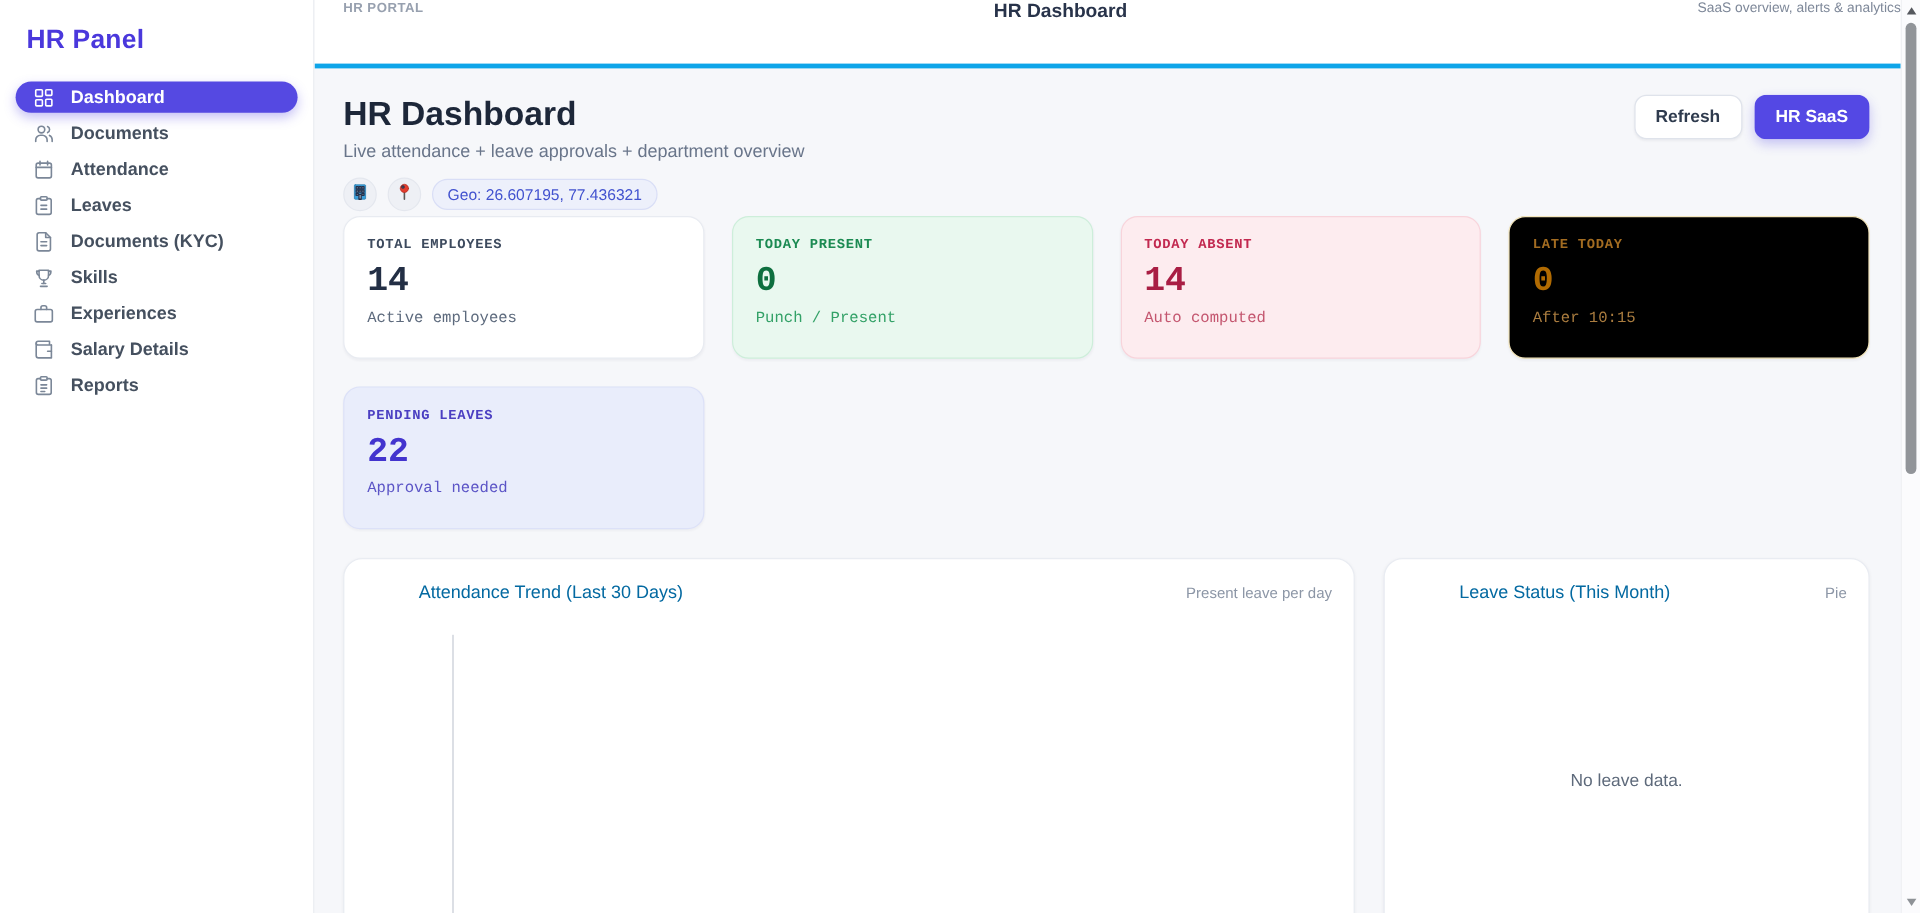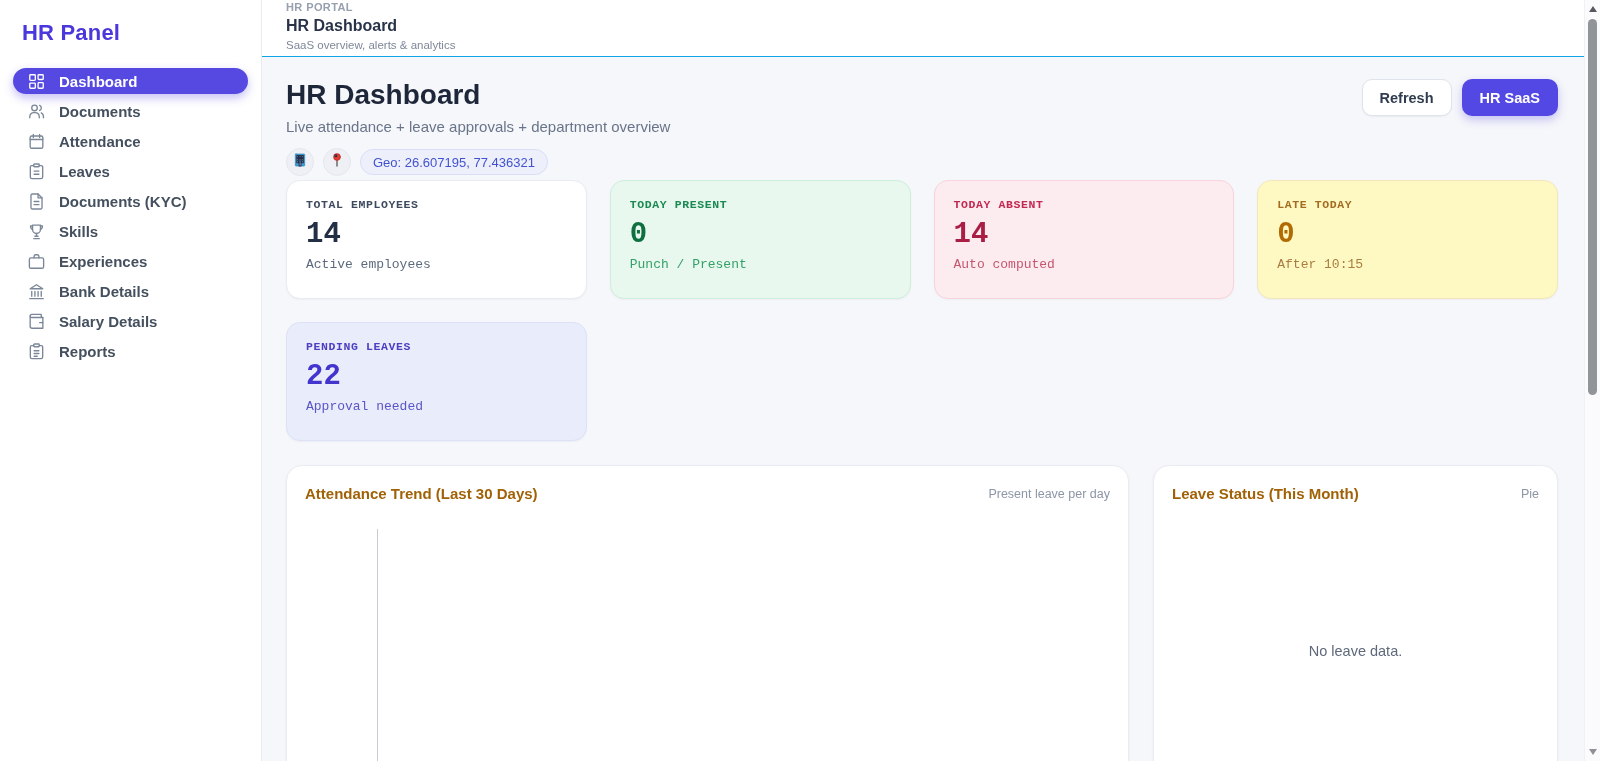--- a/index.html
+++ b/index.html
@@ -16,22 +16,22 @@
     padding:0 0 0 14px; border-radius:20px; font-size:15px; font-weight:600; color:#45505f;
     cursor:pointer; }
   .nav-item .ic { width:19px; height:19px; display:flex; align-items:center; justify-content:center; color:#7b8798; }
   .nav-item.active { background:#5549e2; color:#ffffff; box-shadow:0 4px 10px rgba(85,73,226,.35); }
   .nav-item.active .ic { color:#ffffff; }
   .ic svg { width:19px; height:19px; stroke:currentColor; fill:none; stroke-width:1.7;
     stroke-linecap:round; stroke-linejoin:round; }
 
   
   .topbar { position:absolute; left:262px; right:16px; top:0; height:57px; background:#ffffff;
-    border-bottom:1px solid #0ea5e9; padding:1px 0 5px 24px;
-    display:flex; flex-direction:column; justify-content:space-between; z-index:4; }
+    border-bottom:4px solid #0ea5e9; padding:1px 0 5px 24px;
+    display:flex; flex-direction:row; justify-content:space-between; z-index:4; }
   .eyebrow { font-size:11px; color:#97a0af; letter-spacing:.4px; font-weight:600; }
   .tb-title { font-size:16px; font-weight:700; color:#28334a; }
   .tb-sub { font-size:11.5px; color:#7e8899; }
 
   
   .main { position:absolute; left:262px; right:16px; top:57px; bottom:0; background:#f6f7fa;
     padding:0 26px 0 24px; overflow:hidden; }
   .page-title { margin-top:23px; font-size:28px; line-height:30px; font-weight:800; color:#1d2739; }
   .page-sub { margin-top:8px; font-size:15px; color:#69758a; }
 
@@ -52,31 +52,31 @@
   .stats-row { margin-top:4px; display:grid; grid-template-columns:repeat(4,1fr); gap:23px;font-family:Liberation Mono, monospace; }
   .stat { height:119px; border-radius:14px; padding:17px 19px; border:1px solid #e8ebf1;
     background:#ffffff; box-shadow:0 1px 2px rgba(16,24,40,.04); }
   .stat .lbl { font-size:11.5px; font-weight:700; letter-spacing:.6px; text-transform:uppercase; color:#3d4a5e; }
   .stat .val { font-size:29px; font-weight:800; color:#232f45; margin:7px 0 6px; }
   .stat .sub { font-size:13px; color:#5d6a7d; }
   .stat.green { background:#e9f8ef; border-color:#cdeeda; }
   .stat.green .lbl{ color:#1b8a52; } .stat.green .val{ color:#0e6f3f; } .stat.green .sub{ color:#33a167; }
   .stat.red { background:#fdecef; border-color:#f8d4db; }
   .stat.red .lbl{ color:#c22950; } .stat.red .val{ color:#a91e44; } .stat.red .sub{ color:#c4566f; }
-  .stat.amber { background:#fef9c3; border-color:#f4e6bc; }
+  .stat.amber { background:#000000; border-color:#f4e6bc; }
   .stat.amber .lbl{ color:#a36c21; } .stat.amber .val{ color:#b16b02; } .stat.amber .sub{ color:#aa7c3f; }
   .stat.indigo { background:#e9edfb; border-color:#dce1f8; }
   .stat.indigo .lbl{ color:#4b3fc2; } .stat.indigo .val{ color:#4334ce; } .stat.indigo .sub{ color:#5b54c6; }
 
   
   .panels-row { margin-top:24px; display:grid; grid-template-columns:843px 405px; gap:24px; }
   .panel { height:372px; background:#ffffff; border:1px solid #e9ecf2; border-radius:16px;
     box-shadow:0 1px 3px rgba(16,24,40,.05); position:relative; }
   .panel-head { display:flex; justify-content:space-between; align-items:flex-start; padding:19px 18px 0 18px; }
-  .panel-title { font-size:15px; font-weight:700; color:#a16207; }
+  .panel-title { font-size:15px; font-weight:400; color:#0369a1;margin-left:44px; }
   .panel-hint { font-size:12.5px; color:#8c96a6; padding-top:2px; }
   .axis-y { position:absolute; left:90px; top:63px; width:1px; height:248px; background:#c6cbd4; }
   .axis-x { position:absolute; left:90px; top:310px; width:708px; height:1px; background:#c6cbd4; }
   .empty-center { position:absolute; inset:0; display:flex; align-items:center; justify-content:center;
     font-size:14.5px; color:#5e6a7b; }
 
   .bottom-card { margin-top:31px; height:60px; background:#ffffff; border:1px solid #e9ecf2;
     border-radius:14px; box-shadow:0 1px 3px rgba(16,24,40,.05); width:1271px; }
 
   
@@ -167,30 +167,20 @@
       <div class="nav-item">
         <span class="ic">
           <svg viewBox="0 0 24 24">
             <rect x="3" y="7.5" width="18" height="13" rx="2"></rect>
             <path d="M9 7.5V5.5a2 2 0 0 1 2-2h2a2 2 0 0 1 2 2v2"></path>
           </svg>
         </span>
         <span>Experiences</span>
       </div>
 
-      <div class="nav-item">
-        <span class="ic">
-          <svg viewBox="0 0 24 24">
-            <path d="M3.5 21h17"></path>
-            <path d="M6 18v-6M10 18v-6M14 18v-6M18 18v-6"></path>
-            <path d="M4 8.5L12 3.5l8 5z"></path>
-          </svg>
-        </span>
-        <span>Bank Details</span>
-      </div>
 
       <div class="nav-item">
         <span class="ic">
           <svg viewBox="0 0 24 24">
             <path d="M20 7H6a2 2 0 0 1 0-4h12v3"></path>
             <path d="M4 5v13a2.5 2.5 0 0 0 2.5 2.5H20V7"></path>
             <path d="M16 13.5h4"></path>
           </svg>
         </span>
         <span>Salary Details</span>

